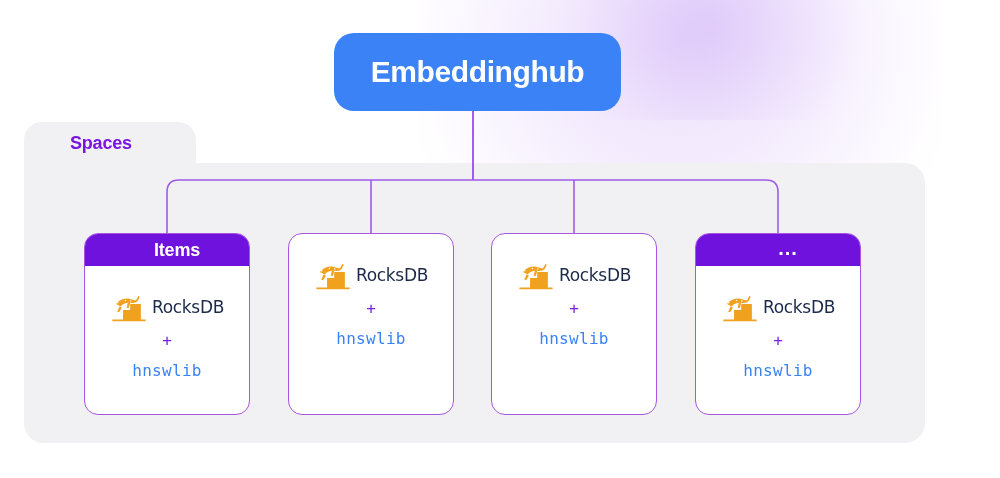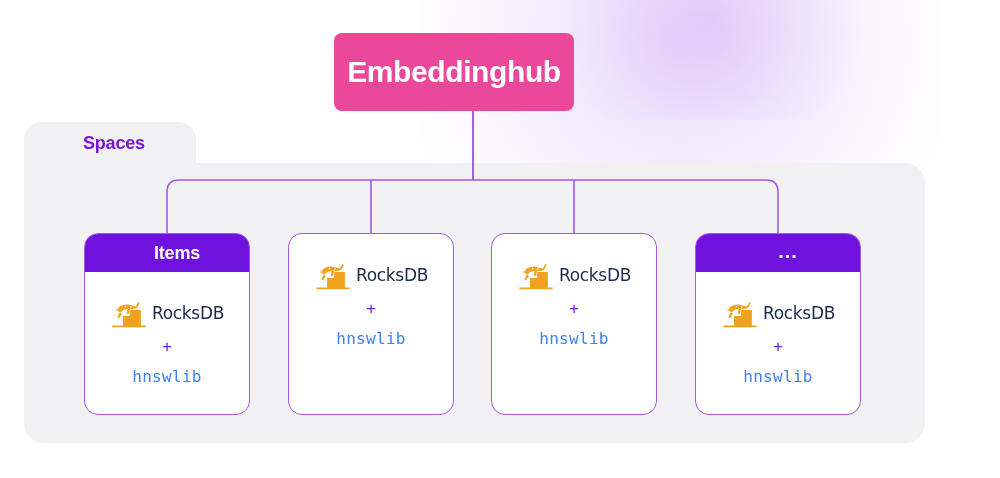--- a/index.html
+++ b/index.html
@@ -60,21 +60,20 @@
   }
   .spaces-label {
     position: absolute;
     left: 70px;
     top: 133px;
     font-size: 18px;
     font-weight: bold;
     color: #7a14e0;
     letter-spacing: -0.2px;
     white-space: nowrap;
-    margin-left: 13px;
   }
   .spaces-panel {
     position: absolute;
     left: 24px;
     top: 163px;
     width: 901px;
     height: 280px;
     background: #f1f1f4;
     border-radius: 0 20px 20px 20px;
   }
@@ -85,24 +84,24 @@
     width: 172px;
     height: 30px;
     background: #f1f1f4;
   }
 
   
   .title-box {
     position: absolute;
     left: 334px;
     top: 33px;
-    width: 240px;
+    width: 287px;
     height: 78px;
-    background: #ec4899;
-    border-radius: 8px;
+    background: #3b82f6;
+    border-radius: 20px;
     display: flex;
     align-items: center;
     justify-content: center;
   }
   .title-text {
     color: #ffffff;
     font-size: 30px;
     font-weight: bold;
     letter-spacing: -0.4px;
     white-space: nowrap;
@@ -124,21 +123,21 @@
     top: 233px;
     width: 166px;
     height: 182px;
     background: #ffffff;
     border: 1.4px solid #a855e0;
     border-radius: 14px;
     box-sizing: border-box;
     overflow: hidden;
   }
   .card-header {
-    height: 38px;
+    height: 32px;
     background: #7012dd;
     display: flex;
     align-items: center;
     justify-content: center;
     padding-left: 20px;
   }
   .card-title {
     color: #ffffff;
     font-size: 18px;
     font-weight: bold;

